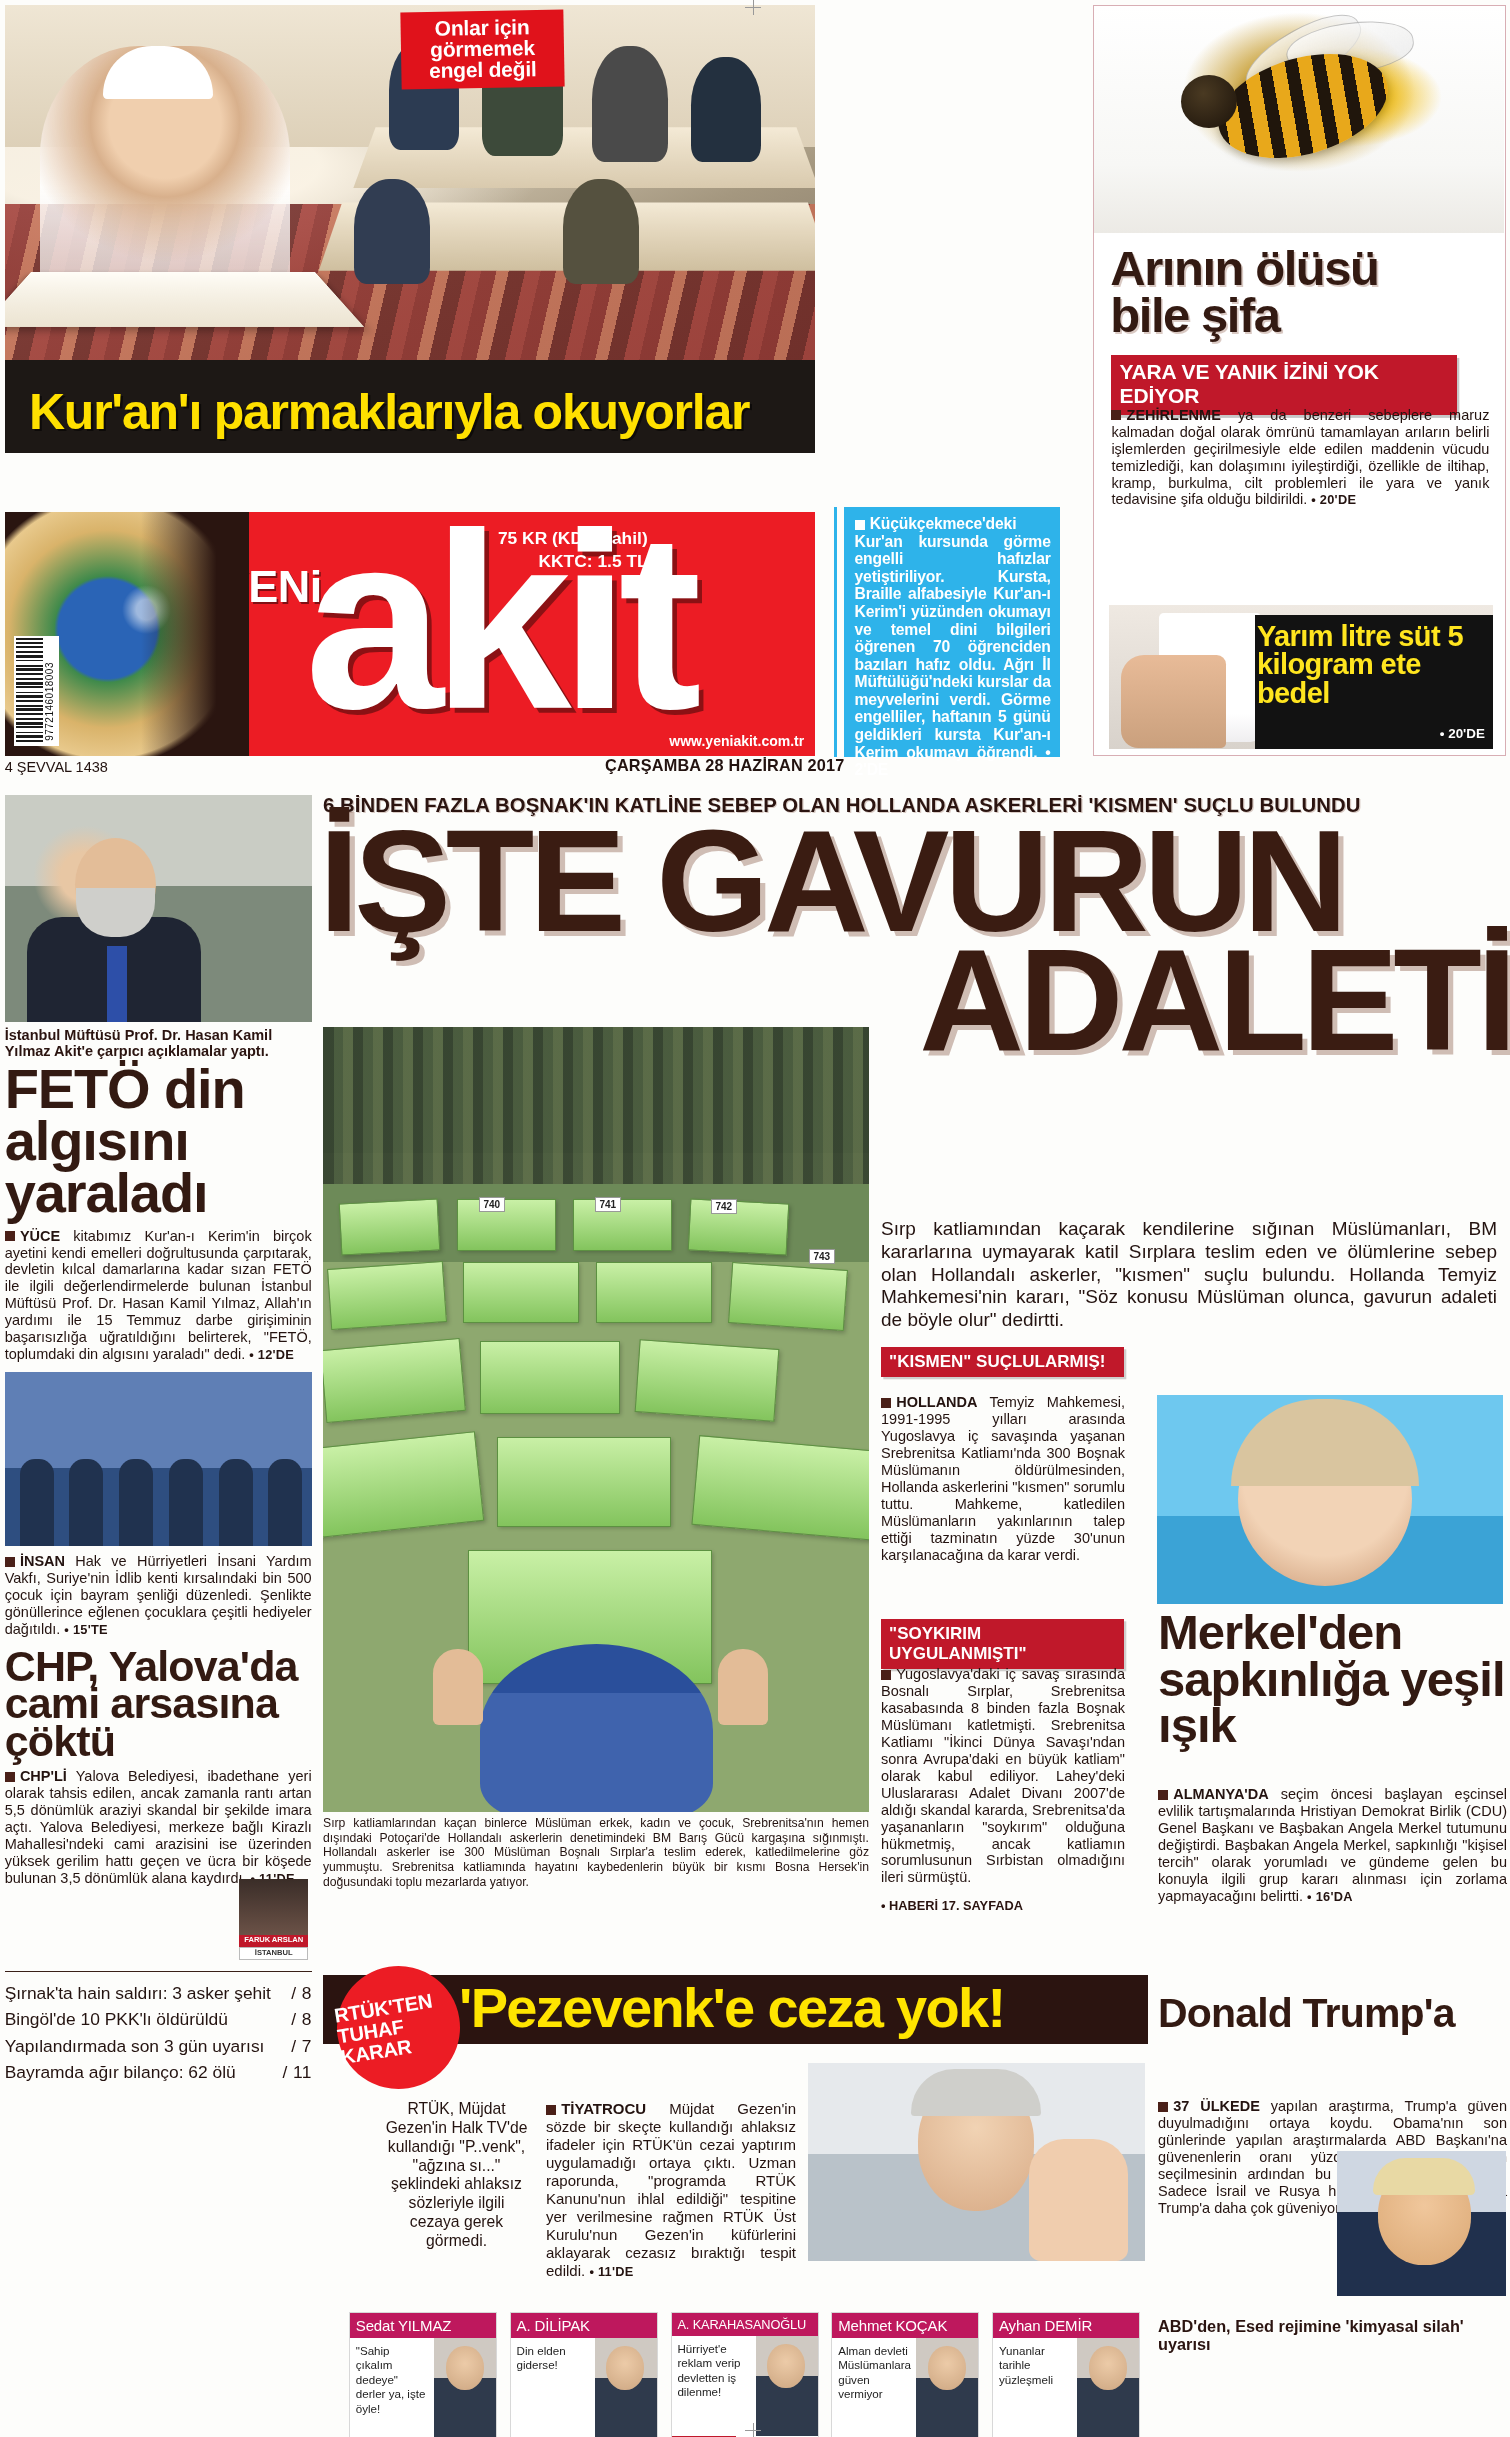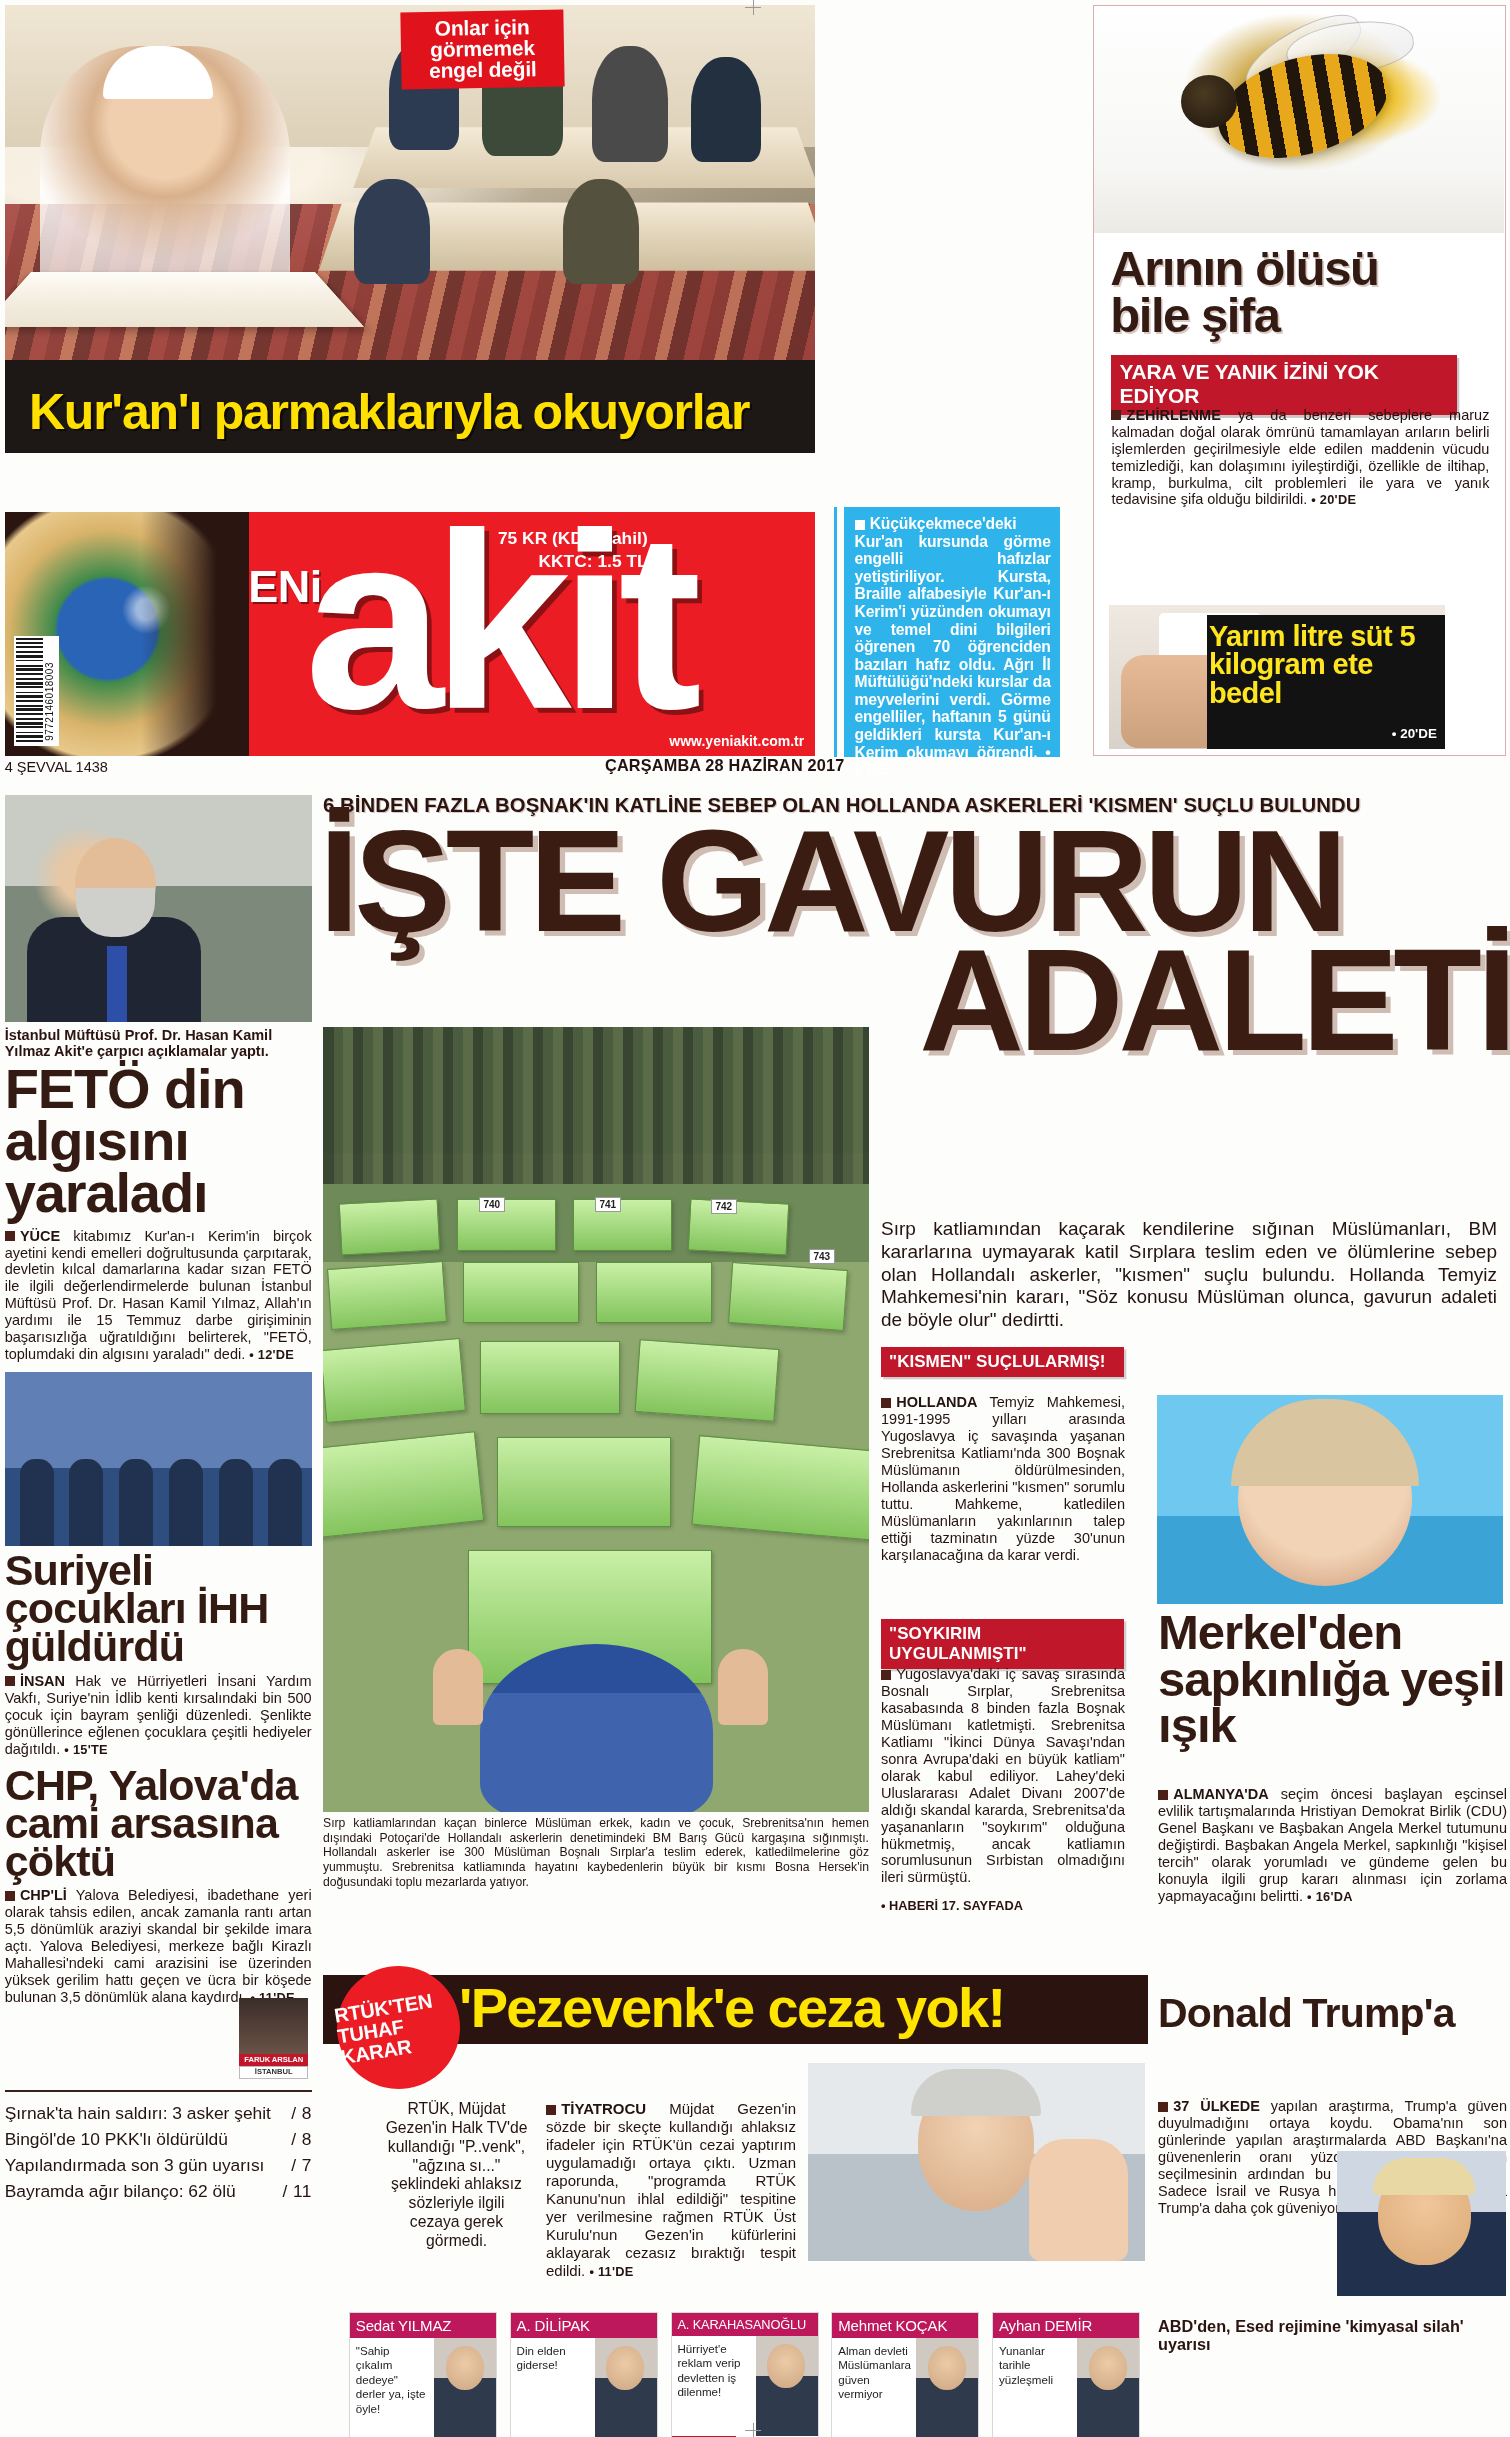--- a/index.html
+++ b/index.html
@@ -173,21 +173,21 @@
   #bee-head-1 { left: 16.3px; top: 239px; width: 379px; }
   #bee-head-1 .l { font-size: 49px; font-weight:800; line-height:0.96; color:#331a12;
      text-shadow: 1.7px 1.7px 0 rgba(120,60,40,.28); letter-spacing:-0.03em;}
   #bee-redbar {
     left: 17.4px; top: 349px; width: 346px; background:#c0182a; padding:5.8px 7px 7px 8.1px;
     box-shadow: 2.3px 2.9px 0 rgba(0,0,0,.22);
   }
   #bee-redbar span { color:#fff; font-weight:800; font-size:21px; letter-spacing:-0.005em; }
   #bee-text { left: 17.4px; top: 401px; width: 378px; }
   #bee-milk {
-    left: 15px; top: 599px; width: 336px; height: 144px;
+    left: 15px; top: 599px; width: 384px; height: 144px;
     background: linear-gradient(180deg,#efe9e2,#d8d2cb);
     overflow:hidden;
   }
   #bee-milk .glass {
     position:absolute; left: 50px; top: 8.1px; width: 102px; height: 129px;
     background: linear-gradient(180deg,#ffffff 0 78%, #efeef0 100%);
     border-radius: 4.7px 4.7px 10.5px 10.5px;
   }
   #bee-milk .hand {
     position:absolute; left: 11.6px; top: 50px; width: 105px; height: 93px;
@@ -471,21 +471,20 @@
     </div>
 
     <div id="syria-photo">
       <div class="k" style="left:15px;"></div>
       <div class="k" style="left:64px;"></div>
       <div class="k" style="left:114px;"></div>
       <div class="k" style="left:164px;"></div>
       <div class="k" style="left:214px;"></div>
       <div class="k" style="left:263px;"></div>
     </div>
-    <div class="hdl" style="font-size:43px; margin-top:5.8px;">Suriyeli çocukları İHH güldürdü</div>
     <div class="body-txt" style="margin-top:7px;">
       <span class="sq"></span><b>İNSAN</b><span> Hak ve Hürriyetleri İnsani Yardım Vakfı, Suriye'nin İdlib kenti kırsalındaki bin 500 çocuk için bayram şenliği düzenledi. Şenlikte gönüllerince eğlenen çocuklara çeşitli hediyeler dağıtıldı.</span> <b class="pg">• 15'TE</b>
     </div>
 
     <div class="hdl" style="font-size:43px; margin-top:9.3px;">CHP, Yalova'da cami arsasına çöktü</div>
     <div class="body-txt" style="margin-top:7px; position:relative; min-height:192px;">
       <span class="sq"></span><b>CHP'Lİ</b><span> Yalova Belediyesi, ibadethane yeri olarak tahsis edilen, ancak zamanla rantı artan 5,5 dönümlük araziyi skandal bir şekilde imara açtı. Yalova Belediyesi, merkeze bağlı Kirazlı Mahallesi'ndeki cami arazisini ise üzerinden yüksek gerilim hattı geçen ve ücra bir köşede bulunan 3,5 dönümlük alana kaydırdı.</span> <b class="pg">• 11'DE</b>
       <div id="author-badge">
         <div class="ph"></div>
         <div class="nm">FARUK ARSLAN</div>

